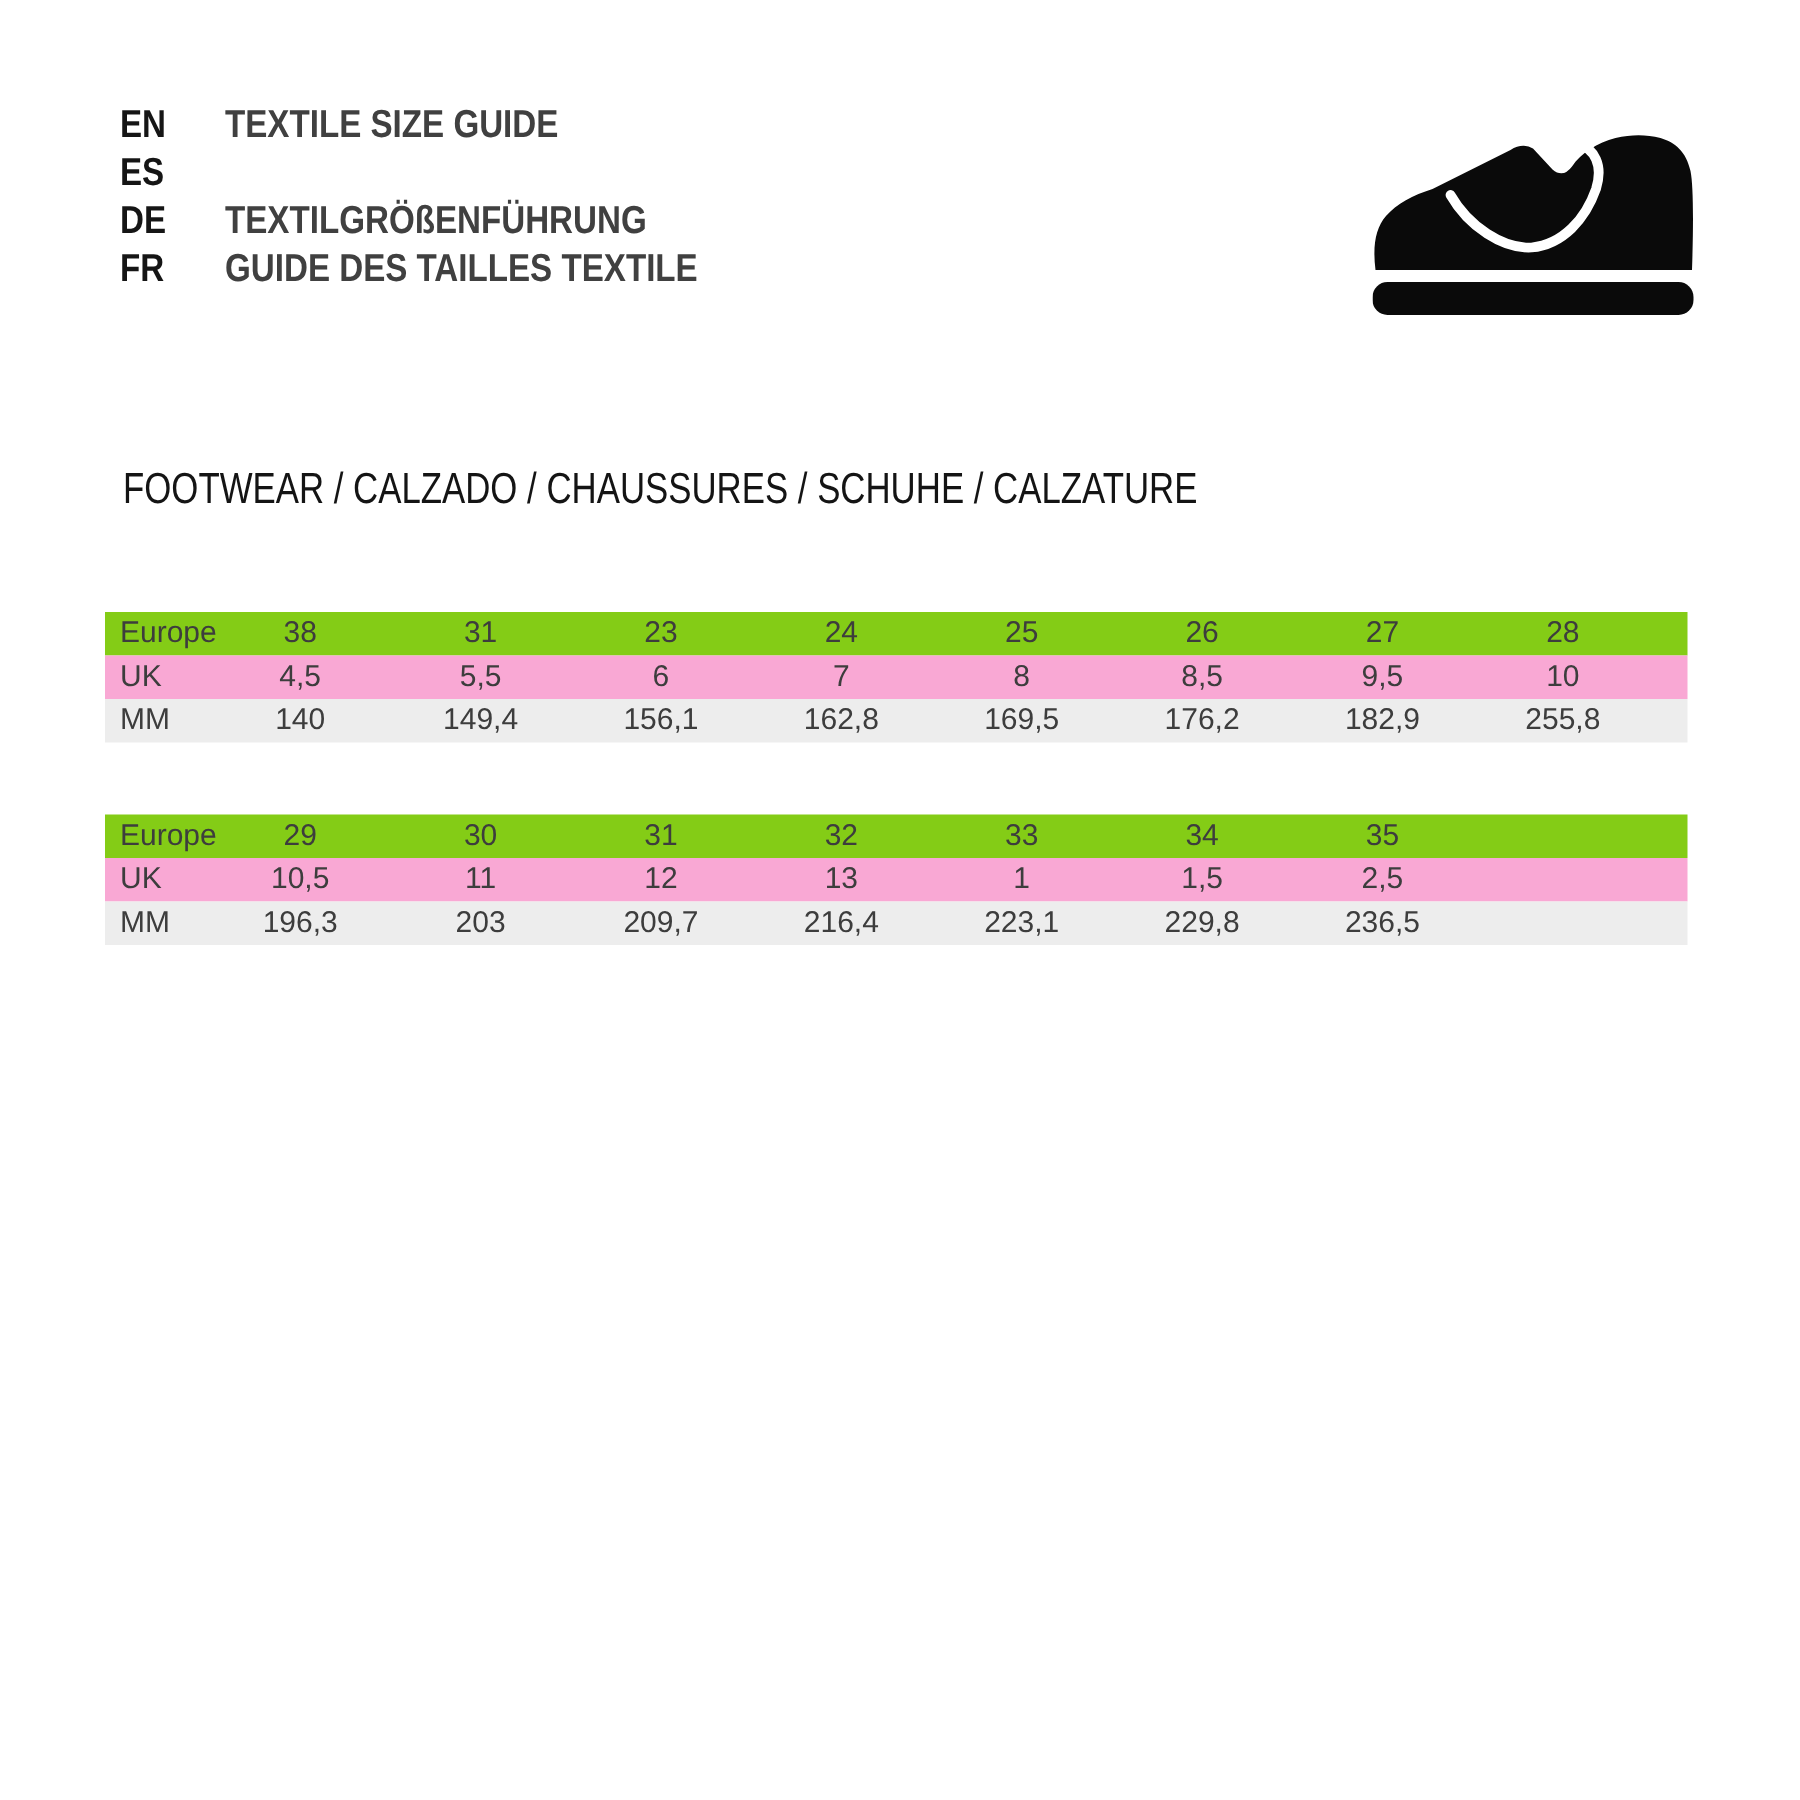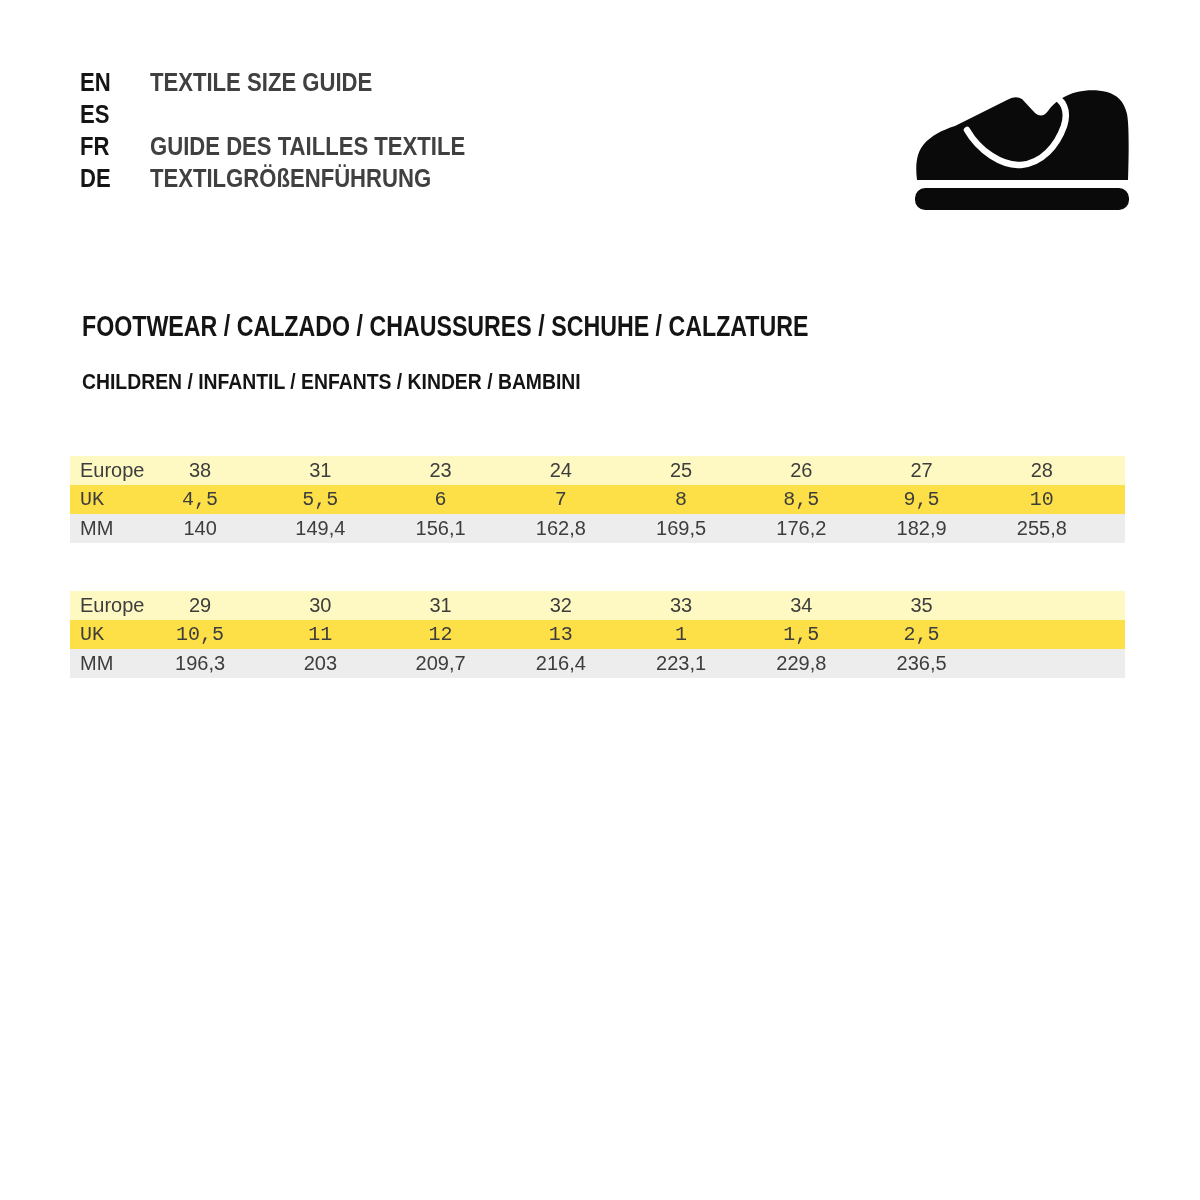--- a/index.html
+++ b/index.html
@@ -22,64 +22,64 @@
   .lang-row { display: flex; height: 32px; align-items: center; }
   .lang-code  { width: 70px; font-weight: 700; font-size: 26px; color: #151515; }
   .lang-title { font-weight: 700; font-size: 26px; color: #404040; }
 
   
   .shoe { position: absolute; left: 915px; top: 88px; width: 215px; height: 122px; }
 
   
   .section-title {
     position: absolute; left: 82px; top: 312px;
-    font-size: 29px; line-height: 29px; font-weight: 700; color: #141414;
+    font-size: 29px; line-height: 29px; font-weight: 400; color: #141414;
   }
   .group-title {
     position: absolute; left: 82px; top: 371px;
     font-size: 22px; line-height: 22px; font-weight: 700; color: #141414;
   }
 
   
   .size-table { position: absolute; left: 70px; width: 1055px; }
   .table-1 { top: 408px; }
   .table-2 { top: 543px; }
   .t-row {
     display: grid;
     grid-template-columns: 70px repeat(8, 1fr);
     height: 29px; align-items: center;
     padding-right: 23px;
     font-size: 20px; color: #3d3d3d;
   }
-  .t-row.header { background: #fef9c3; margin-top: 48px; }
-  .t-row.uk     { background: #fde047; font-family: Liberation Mono, monospace; }
+  .t-row.header { background: #84cc16; }
+  .t-row.uk     { background: #f9a8d4; }
   .t-row.mm     { background: #ededed; }
   .t-label { padding-left: 10px; text-align: left; }
   .t-cell  { text-align: center; }
 </style>
 </head>
 <body>
 
 <div class="canvas">
 
   <div class="languages">
     <div class="lang-row">
       <span class="lang-code"><span class="cond sx85">EN</span></span>
       <span class="lang-title"><span class="cond sx85">TEXTILE SIZE GUIDE</span></span>
     </div>
     <div class="lang-row">
       <span class="lang-code"><span class="cond sx85">ES</span></span>
     </div>
     <div class="lang-row">
+      <span class="lang-code"><span class="cond sx85">DE</span></span>
+      <span class="lang-title"><span class="cond sx85">TEXTILGRÖßENFÜHRUNG</span></span>
+    </div>
+    <div class="lang-row">
       <span class="lang-code"><span class="cond sx85">FR</span></span>
       <span class="lang-title"><span class="cond sx85">GUIDE DES TAILLES TEXTILE</span></span>
-    </div>
-    <div class="lang-row">
-      <span class="lang-code"><span class="cond sx85">DE</span></span>
-      <span class="lang-title"><span class="cond sx85">TEXTILGRÖßENFÜHRUNG</span></span>
     </div>
   </div>
 
   <div class="shoe">
     <svg width="215" height="122" viewBox="0 0 215 122" xmlns="http://www.w3.org/2000/svg" aria-hidden="true">
 
       <path fill="#0a0a0a" d="M2,92 C0,76 2,64 9,56 C16,48 27,42 40,38 L92,12 Q100,7 107,11 L120,25
            Q127,31 133,23 C139,14 150,7 162,4 C173,1.5 182,1.5 192,4
            C202,7 209,13 212,26 C214,36 214,62 213,92 Z"></path>
 
@@ -87,23 +87,20 @@
            C154,22 148,11 137,8 C131,6.5 124,8 121,13"></path>
 
       <rect x="0" y="100" width="214" height="22" rx="10" fill="#0a0a0a"></rect>
     </svg>
   </div>
 
   <div class="section-title">
     <span class="cond sx80">FOOTWEAR / CALZADO / CHAUSSURES / SCHUHE / CALZATURE</span>
   </div>
 
-  <div class="group-title">
-    <span class="cond sx88">CHILDREN / INFANTIL / ENFANTS / KINDER / BAMBINI</span>
-  </div>
 
   <div class="size-table table-1">
     <div class="t-row header">
       <span class="t-label">Europe</span>
       <span class="t-cell">38</span>
       <span class="t-cell">31</span>
       <span class="t-cell">23</span>
       <span class="t-cell">24</span>
       <span class="t-cell">25</span>
       <span class="t-cell">26</span>

